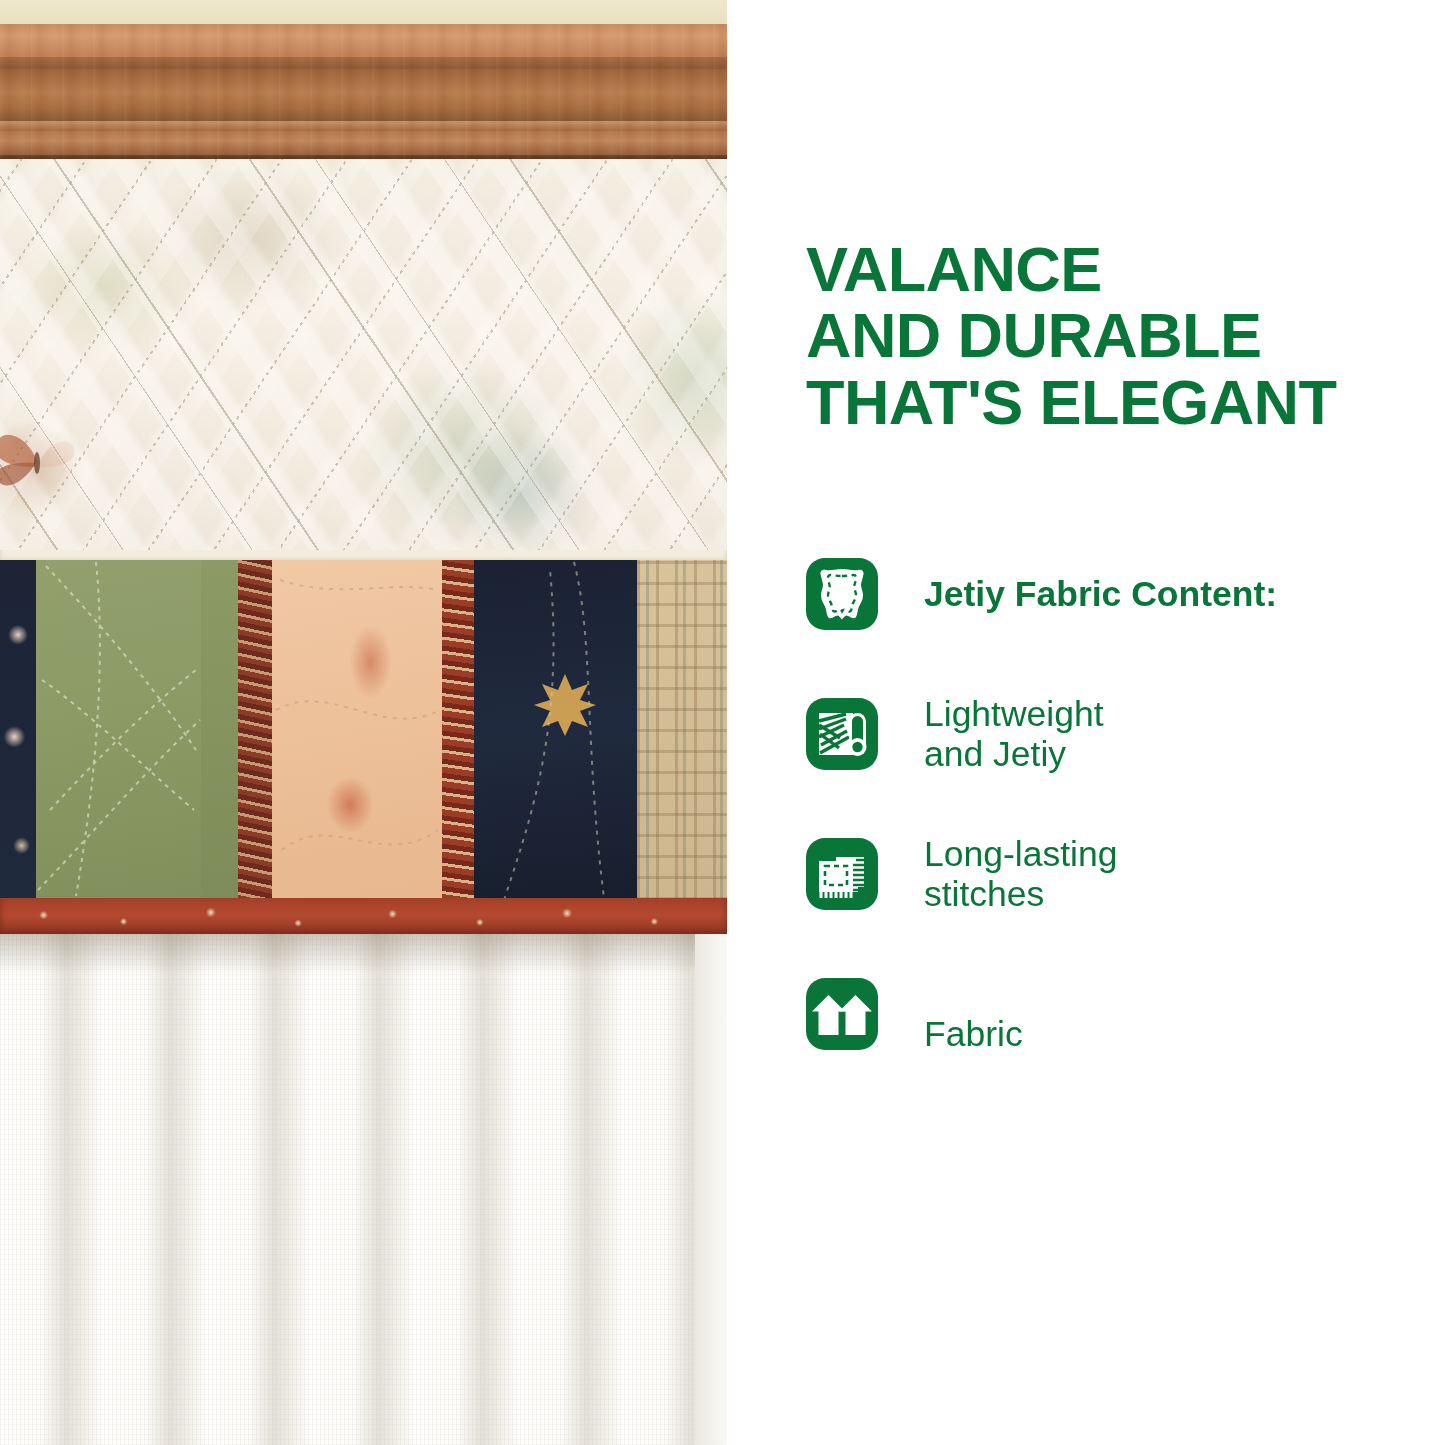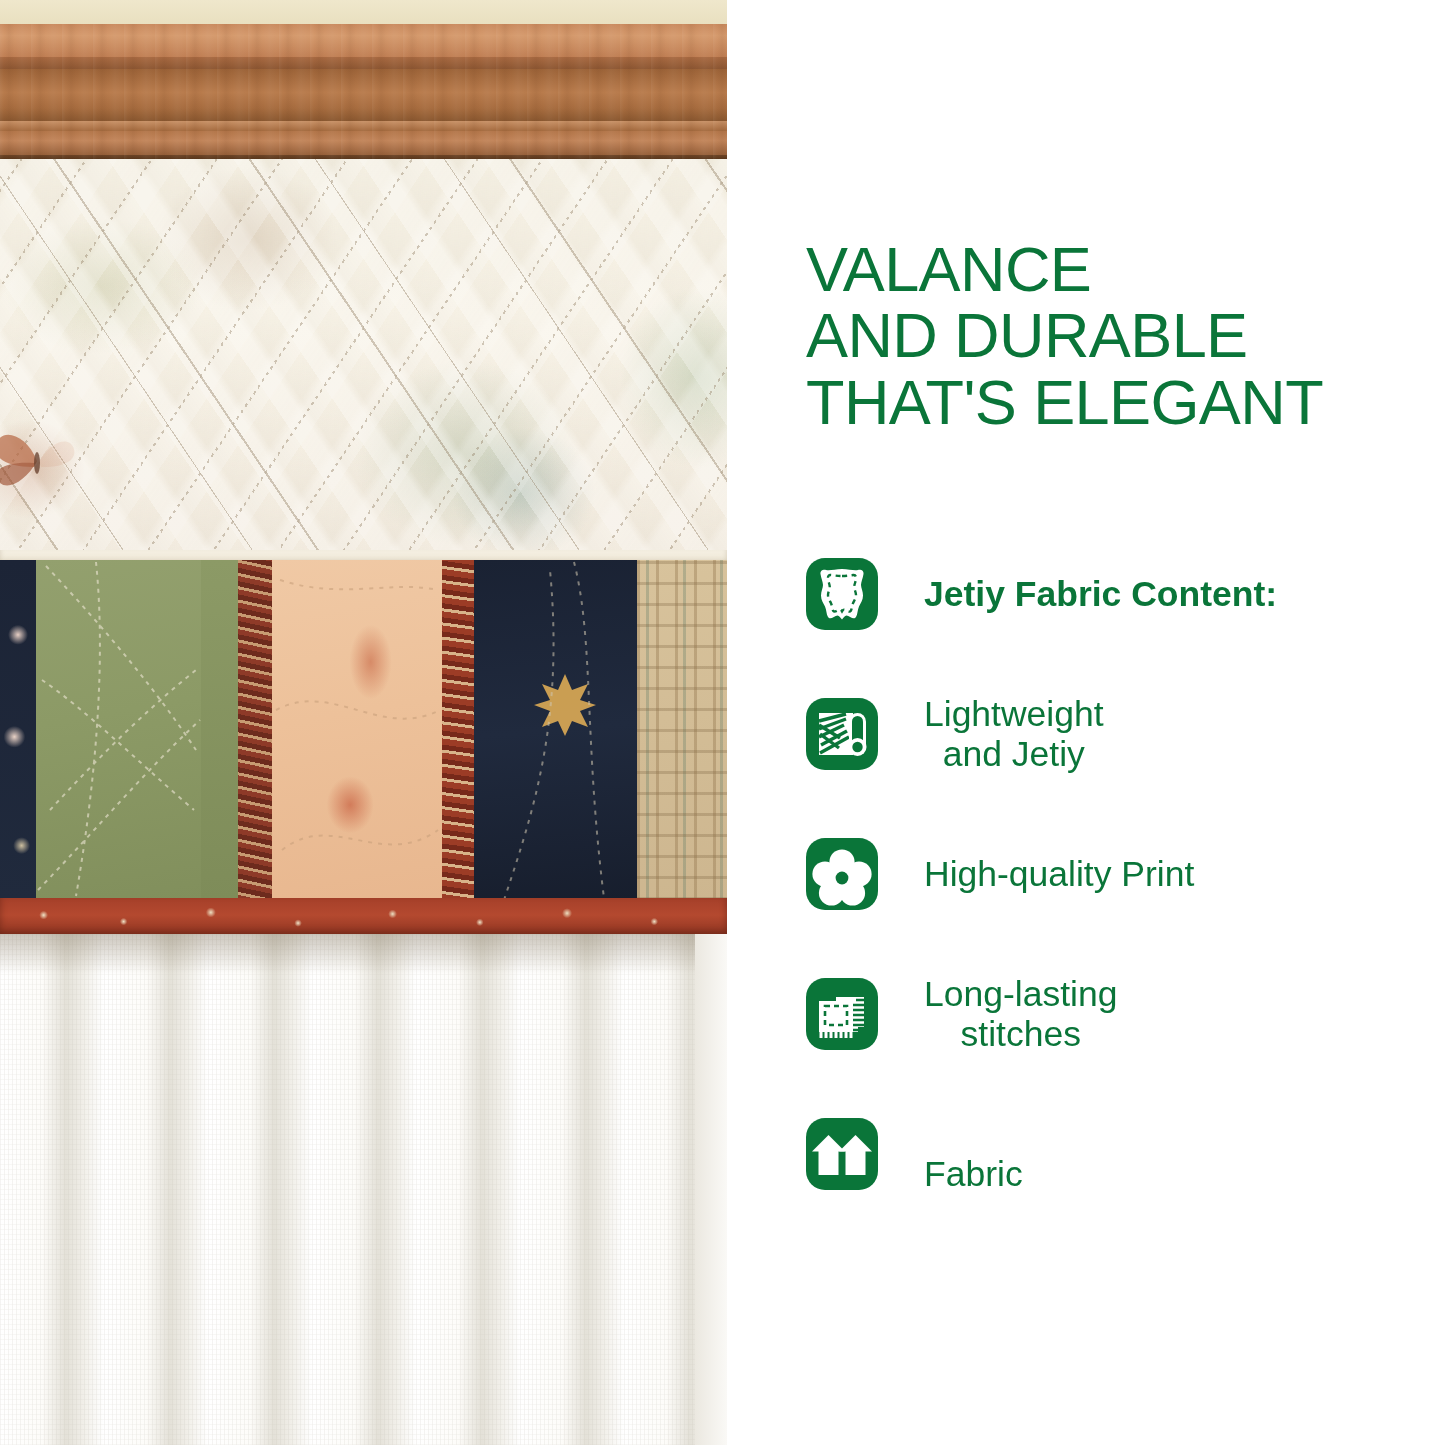--- a/index.html
+++ b/index.html
@@ -118,24 +118,24 @@
       repeating-linear-gradient(0deg,rgba(190,186,175,.40) 0 1px,transparent 1px 5px);}
   .curtain-shade{position:absolute;left:0;top:0;width:100%;height:40px;
      background:linear-gradient(180deg,rgba(110,95,70,.35),rgba(110,95,70,0));}
   .curtain-right{position:absolute;right:0;top:0;width:32px;height:100%;
      background:linear-gradient(90deg,rgba(235,232,224,1),rgba(250,249,246,1));}
 
   
   .panel{position:absolute;left:727px;top:0;width:718px;height:1445px;background:#ffffff;}
 
   .headline{position:absolute;left:79px;top:236px;width:620px;
-     font-weight:normal;font-size:63px;line-height:1.055;letter-spacing:-0.6px;
+     font-weight:bold;font-size:63px;line-height:1.055;letter-spacing:-0.6px;
      color:#0a7539;text-transform:uppercase;}
 
-  .features{position:absolute;left:79px;top:524px;width:620px;text-align:center;}
+  .features{position:absolute;left:79px;top:524px;width:620px;}
   .feat{display:flex;align-items:center;height:140px;}
   .ficon{flex:0 0 auto;width:72px;height:72px;margin-right:46px;}
   .ficon svg{display:block;width:72px;height:72px;}
   .ftext{font-size:35.5px;line-height:1.13;color:#0a7539;font-weight:normal;}
   .ftext .b{font-weight:bold;}
 </style>
 </head>
 <body>
 
 <div class="page">
@@ -272,39 +272,20 @@
             <circle cx="51.5" cy="49" r="9" fill="#ffffff"></circle>
             <circle cx="51.5" cy="49" r="5.2" fill="#0a7539"></circle>
           </svg>
         </span>
         <span class="ftext">
           <span>Lightweight</span><br>
           <span>and Jetiy</span>
         </span>
       </div>
 
-      <div class="feat">
-        <span class="ficon">
-          <svg viewBox="0 0 72 72">
-            <rect x="0" y="0" width="72" height="72" rx="19" fill="#0a7539"></rect>
-            <g fill="#ffffff">
-              <circle cx="36" cy="24" r="12.6"></circle>
-              <circle cx="53" cy="36" r="12.6"></circle>
-              <circle cx="46.5" cy="55" r="12.6"></circle>
-              <circle cx="25.5" cy="55" r="12.6"></circle>
-              <circle cx="19" cy="36" r="12.6"></circle>
-              <circle cx="36" cy="40" r="14"></circle>
-            </g>
-            <circle cx="36" cy="40" r="6.4" fill="#0a7539"></circle>
-          </svg>
-        </span>
-        <span class="ftext">
-          <span>High-quality Print</span>
-        </span>
-      </div>
 
       <div class="feat">
         <span class="ficon">
           <svg viewBox="0 0 72 72">
             <rect x="0" y="0" width="72" height="72" rx="19" fill="#0a7539"></rect>
 
             <path d="M30 19 H58 V49 H30 Z" fill="#ffffff"></path>
             <g stroke="#0a7539" stroke-width="2.6">
               <path d="M50 22 H58 M50 27 H58 M50 32 H58 M50 37 H58 M50 42 H58 M50 47 H58"></path>
             </g>

